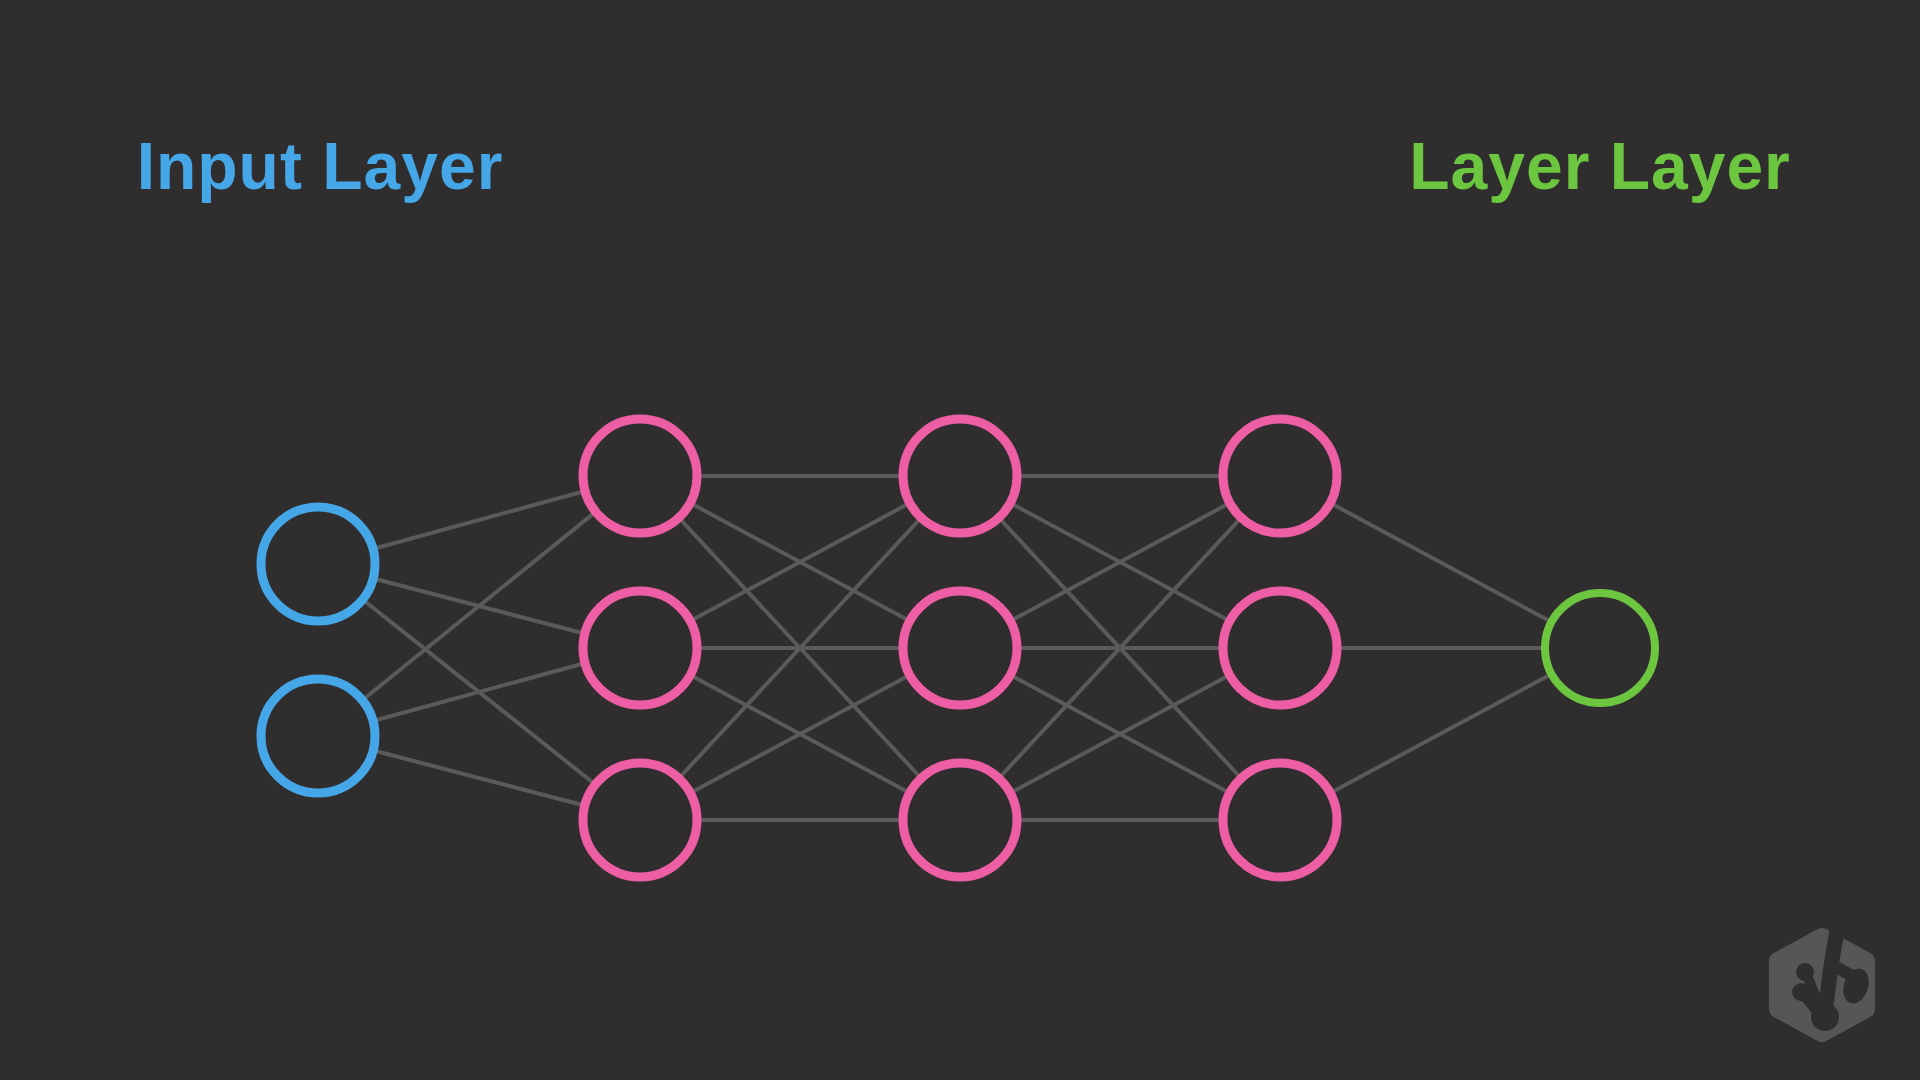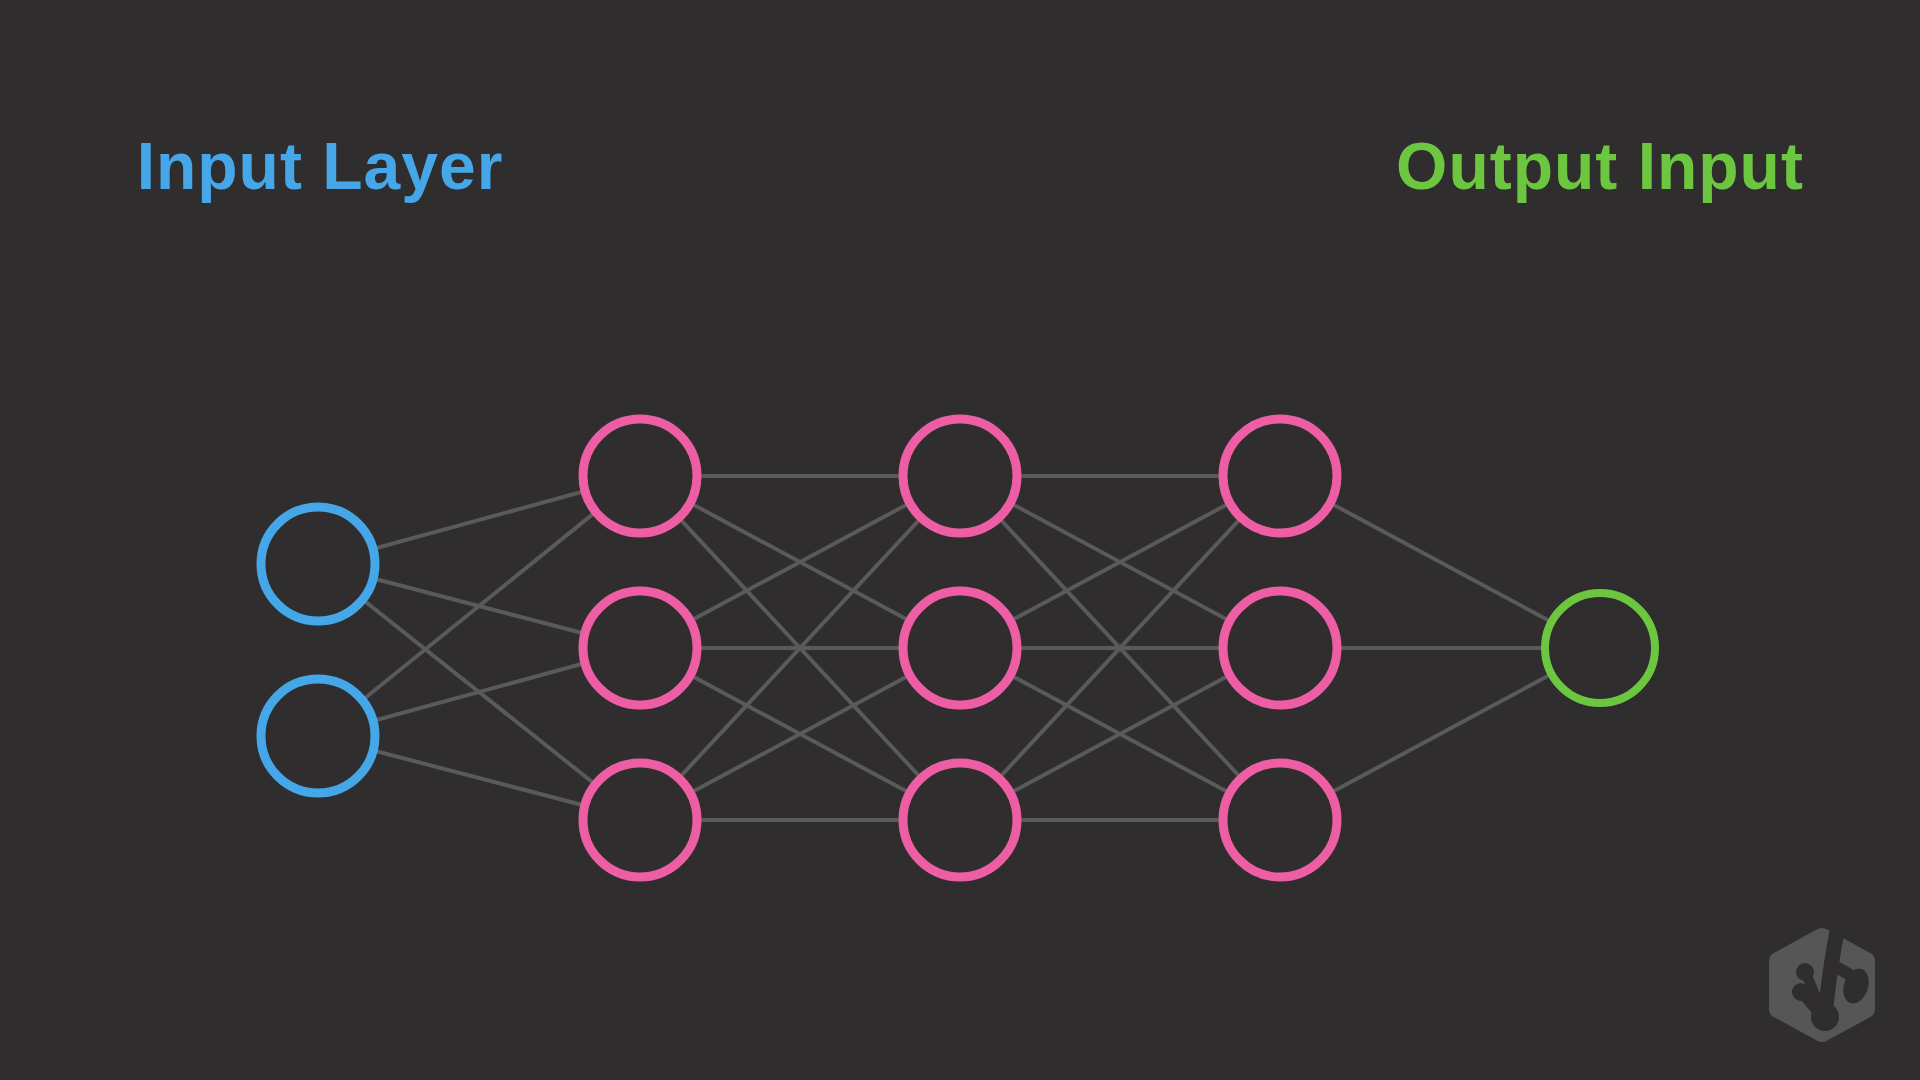--- a/index.html
+++ b/index.html
@@ -94,21 +94,21 @@
       <circle cx="960" cy="820" r="57" fill="#2f2d2e" stroke="#ee5ea4" stroke-width="9"></circle>
       <circle cx="1280" cy="476" r="57" fill="#2f2d2e" stroke="#ee5ea4" stroke-width="9"></circle>
       <circle cx="1280" cy="648" r="57" fill="#2f2d2e" stroke="#ee5ea4" stroke-width="9"></circle>
       <circle cx="1280" cy="820" r="57" fill="#2f2d2e" stroke="#ee5ea4" stroke-width="9"></circle>
       <circle cx="1600" cy="648" r="55" fill="#2f2d2e" stroke="#6cc63f" stroke-width="8"></circle>
     </svg>
 
   <div class="layer-label" id="layer-label-0" style="left: 320px; color: rgb(69, 167, 231);">Input Layer</div>
 
 
-  <div class="layer-label" id="layer-label-2" style="left: 1600px; color: rgb(108, 198, 63);">Output Input</div>
+  <div class="layer-label" id="layer-label-2" style="left: 1600px; color: rgb(108, 198, 63);">Layer Layer</div>
 
   <svg class="logo" viewBox="0 0 140 140" xmlns="http://www.w3.org/2000/svg">
 
     <polygon class="logo-body" points="70,25 114,49 114,97 70,121 26,97 26,49" stroke-width="18" stroke-linejoin="round"></polygon>
 
     <g>
       <path class="logo-cut-line" d="M73,105 Q77,60 86,14" stroke-width="15" stroke-linecap="round"></path>
       <line class="logo-cut-line" x1="70" y1="100" x2="54" y2="61" stroke-width="10" stroke-linecap="round"></line>
       <circle class="logo-cut-shape" cx="53" cy="60" r="9"></circle>
       <line class="logo-cut-line" x1="68" y1="103" x2="50" y2="81" stroke-width="10" stroke-linecap="round"></line>

